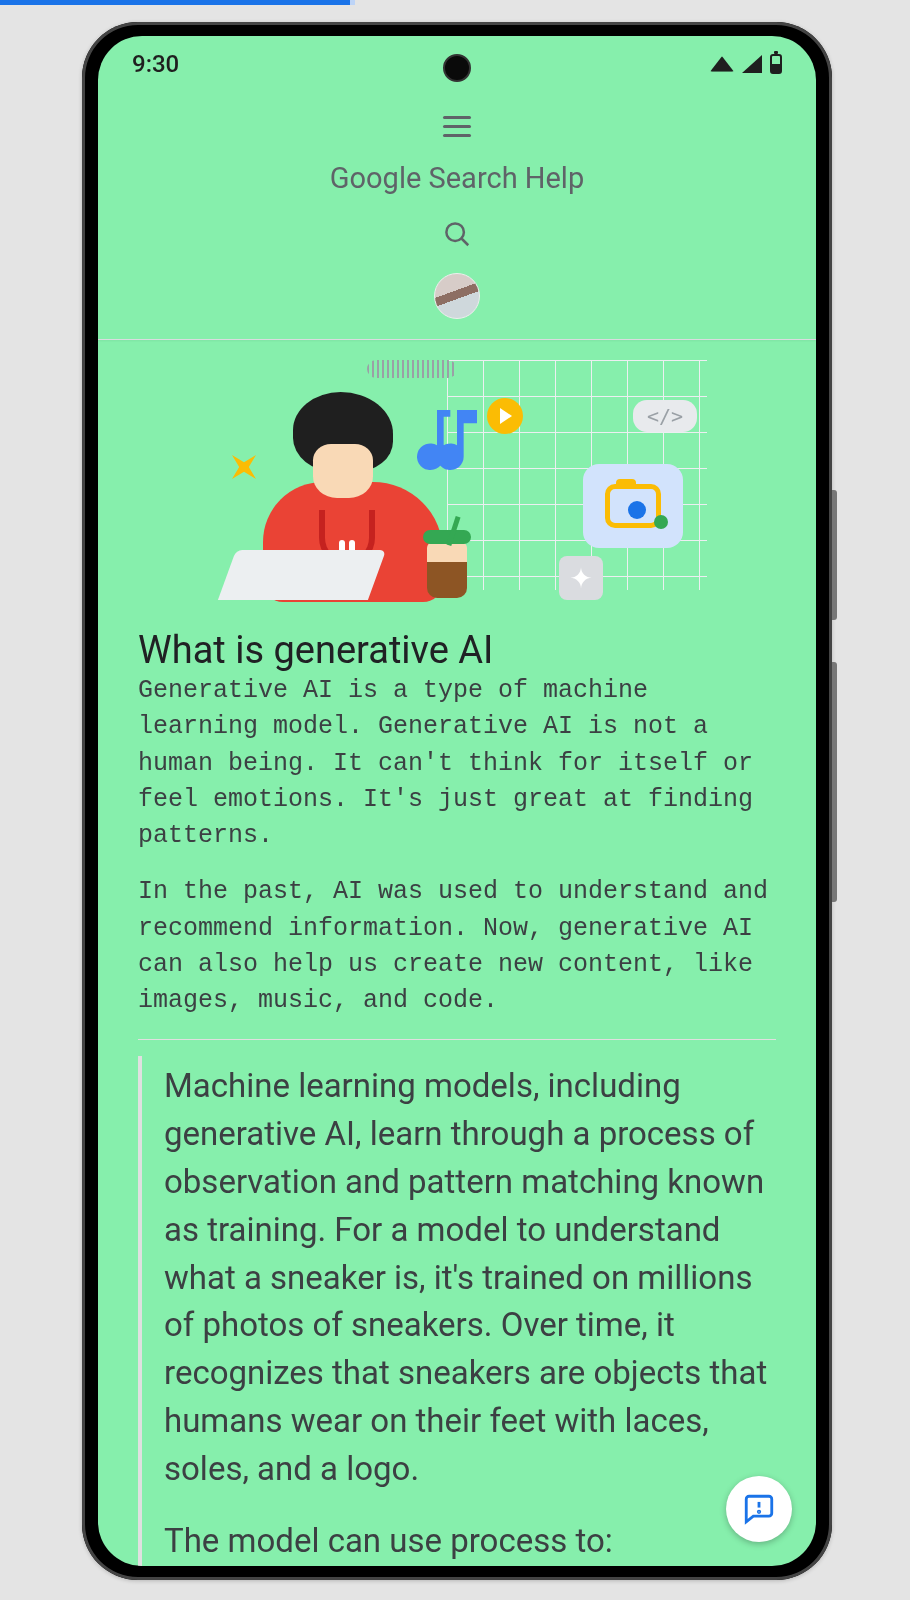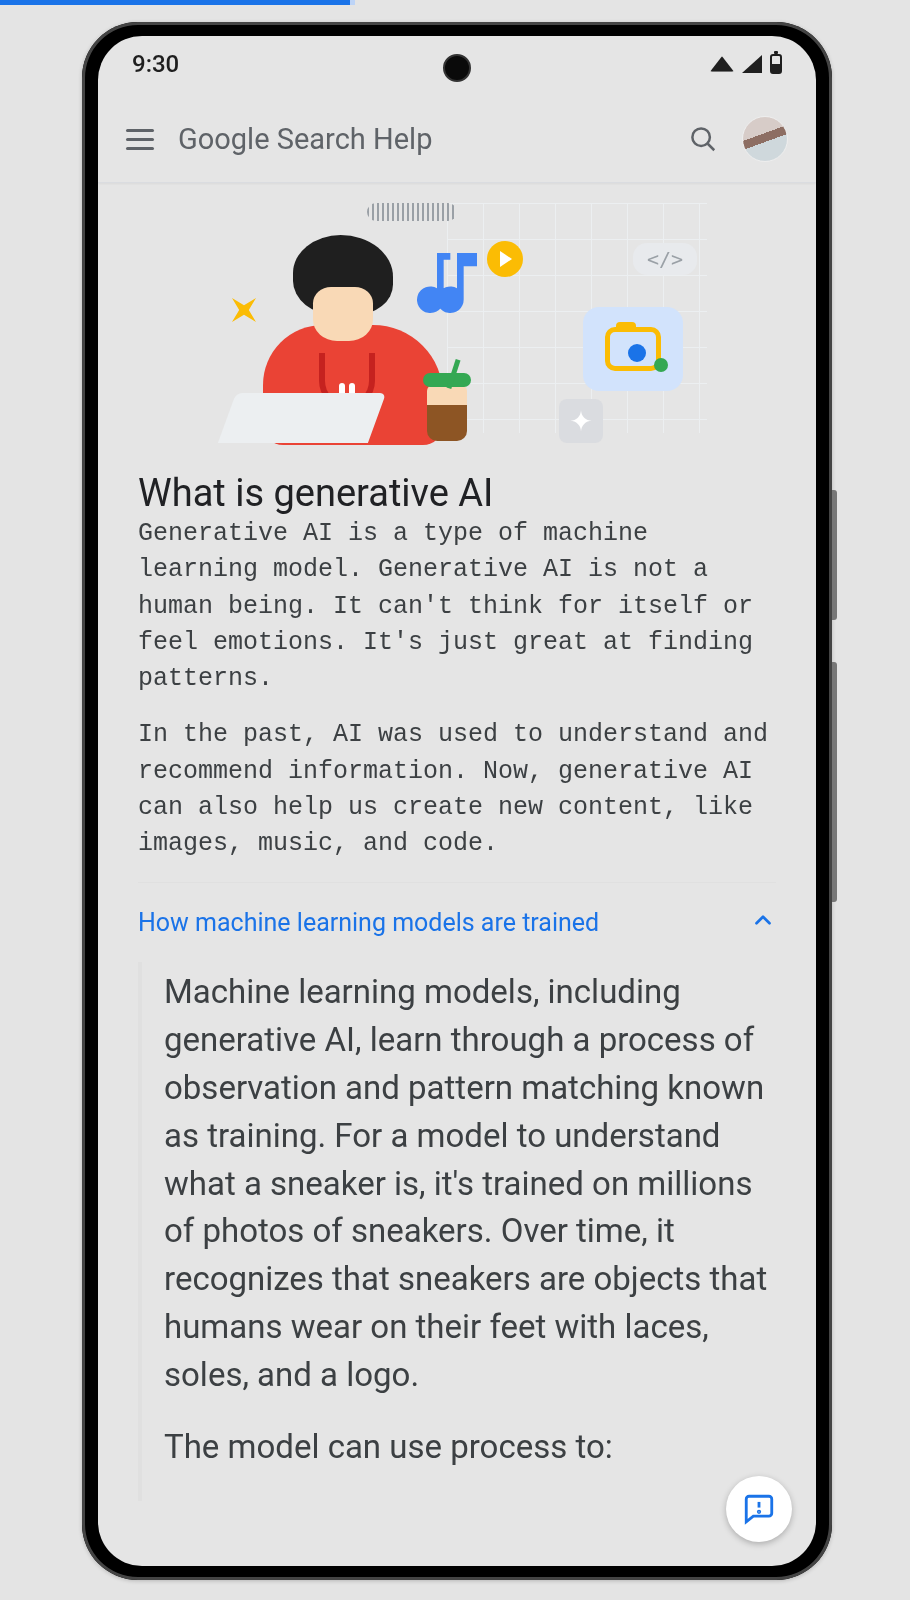--- a/index.html
+++ b/index.html
@@ -5,31 +5,31 @@
     * { margin:0; padding:0; box-sizing:border-box; }
     html,body { width:910px; height:1600px; font-family:Roboto,Arial,sans-serif; background:#e4e4e4; overflow:hidden; }
     
     .loading-bar{position:absolute;top:0;left:0;height:5px;width:350px;background:#1a73e8;}
     .loading-bar::after{content:"";position:absolute;right:-5px;top:0;height:5px;width:5px;background:#bdd4f7;}
     
     .device{position:absolute;left:82px;top:22px;width:750px;height:1558px;background:#000;border-radius:56px;padding:14px 16px;box-shadow:inset 0 0 0 3px #444, 0 1px 4px rgba(0,0,0,.2);}
     .side-btn{position:absolute;right:-5px;width:5px;background:#777;border-radius:0 3px 3px 0;}
     .sb1{top:468px;height:130px;}
     .sb2{top:640px;height:240px;}
-    .screen{width:100%;height:100%;background:#e5e5e5;border-radius:44px;overflow:hidden;position:relative;display:flex;flex-direction:column;}
+    .screen{width:100%;height:100%;background:#86efac;border-radius:44px;overflow:hidden;position:relative;display:flex;flex-direction:column;}
     .camhole{position:absolute;top:18px;left:50%;transform:translateX(-50%);width:28px;height:28px;border-radius:50%;background:#0a0a0a;border:2px solid #333;z-index:5;}
     
     .status{height:56px;display:flex;align-items:center;justify-content:space-between;padding:0 34px;font-size:24px;font-weight:500;color:#1f1f1f;}
     .status .right{display:flex;align-items:center;gap:8px;}
     .wifi{width:0;height:0;border-left:12px solid transparent;border-right:12px solid transparent;border-bottom:18px solid #1f1f1f;border-radius:2px;transform:scaleY(.85);}
     .signal{width:0;height:0;border-left:0 solid transparent;border-right:20px solid transparent;border-bottom:18px solid #1f1f1f;transform:scaleX(-1);}
     .batt{width:12px;height:20px;border:2px solid #1f1f1f;border-radius:3px;position:relative;background:linear-gradient(to top,#1f1f1f 50%,transparent 50%);}
     .batt::before{content:"";position:absolute;top:-5px;left:2px;width:4px;height:3px;background:#1f1f1f;border-radius:1px;}
     
-    .app-header{display:flex;align-items:center;gap:24px;padding:24px 28px 20px;border-bottom:1px solid #dadce0;box-shadow:0 1px 2px rgba(0,0,0,.05);}
+    .app-header{display:flex;align-items:center;gap:24px;padding:24px 28px 20px;border-bottom:1px solid #dadce0;box-shadow:0 1px 2px rgba(0,0,0,.05);flex-direction:column;}
     .hamburger{display:flex;flex-direction:column;gap:6px;cursor:pointer;}
     .hamburger span{display:block;width:28px;height:3px;background:#5f6368;border-radius:2px;}
     .app-title{flex:1;font-size:29px;color:#5f6368;font-weight:400;}
     .search-btn{width:30px;height:30px;cursor:pointer;}
     .search-btn svg{width:100%;height:100%;}
     .avatar{width:46px;height:46px;border-radius:50%;overflow:hidden;background:linear-gradient(160deg,#d7ccc8 0 40%,#8d6e63 40% 55%,#cfd8dc 55% 100%);cursor:pointer;border:1px solid #eee;}
     
     .content{flex:1;overflow:hidden;padding:0 40px;}
     .hero{height:250px;position:relative;margin:20px auto 8px;max-width:460px;}
     
@@ -133,28 +133,20 @@
         <div class="boba"></div>
         <div class="sparkle2"></div>
       </div>
 
       <h1 class="article-title">What is generative AI</h1>
       <p class="para">Generative AI is a type of machine learning model. Generative AI is not a human being. It can't think for itself or feel emotions. It's just great at finding patterns.</p>
       <p class="para">In the past, AI was used to understand and recommend information. Now, generative AI can also help us create new content, like images, music, and code.</p>
 
       <div class="divider"></div>
 
-      <div class="accordion">
-        <span class="a-title">How machine learning models are trained</span>
-        <span class="chev">
-          <svg viewBox="0 0 24 24" fill="none" stroke="#1a73e8" stroke-width="2.5" stroke-linecap="round" stroke-linejoin="round">
-              <polyline points="6 9 12 15 18 9"></polyline>
-            </svg>
-        </span>
-      </div>
 
       <div class="a-body">
         <p>Machine learning models, including generative AI, learn through a process of observation and pattern matching known as training. For a model to understand what a sneaker is, it's trained on millions of photos of sneakers. Over time, it recognizes that sneakers are objects that humans wear on their feet with laces, soles, and a logo.</p>
         <p>The model can use process to:</p>
       </div>
     </div>
 
     <div class="fab">
       <svg viewBox="0 0 24 24" fill="none" stroke="#1a73e8" stroke-width="2">
         <path d="M21 15a2 2 0 0 1-2 2H8l-5 4V5a2 2 0 0 1 2-2h14a2 2 0 0 1 2 2z"></path>

